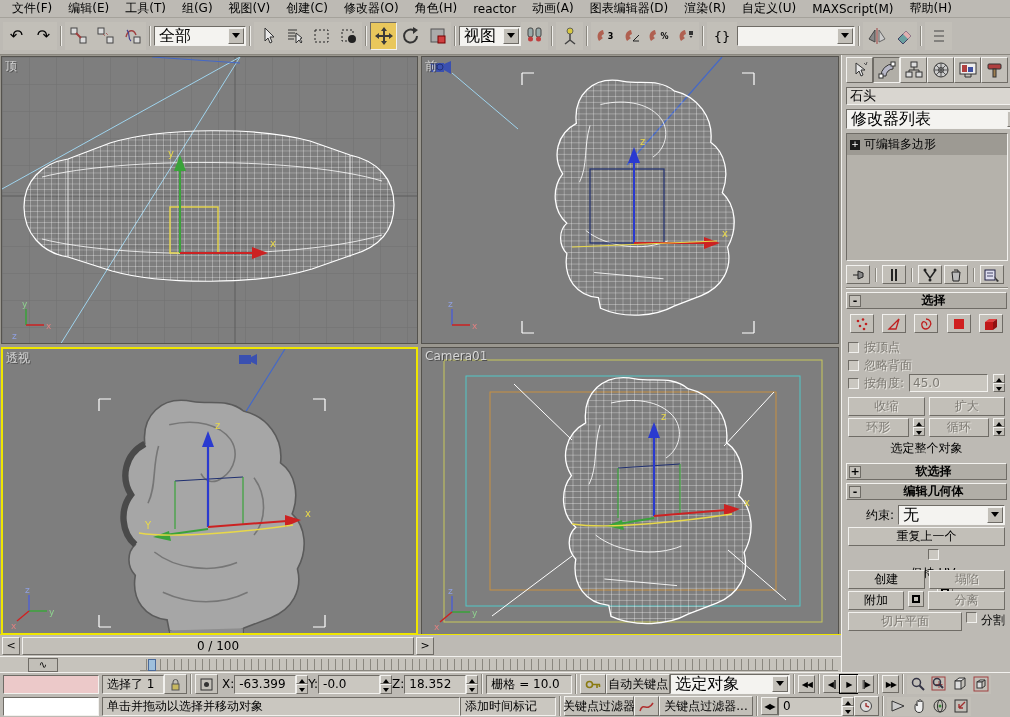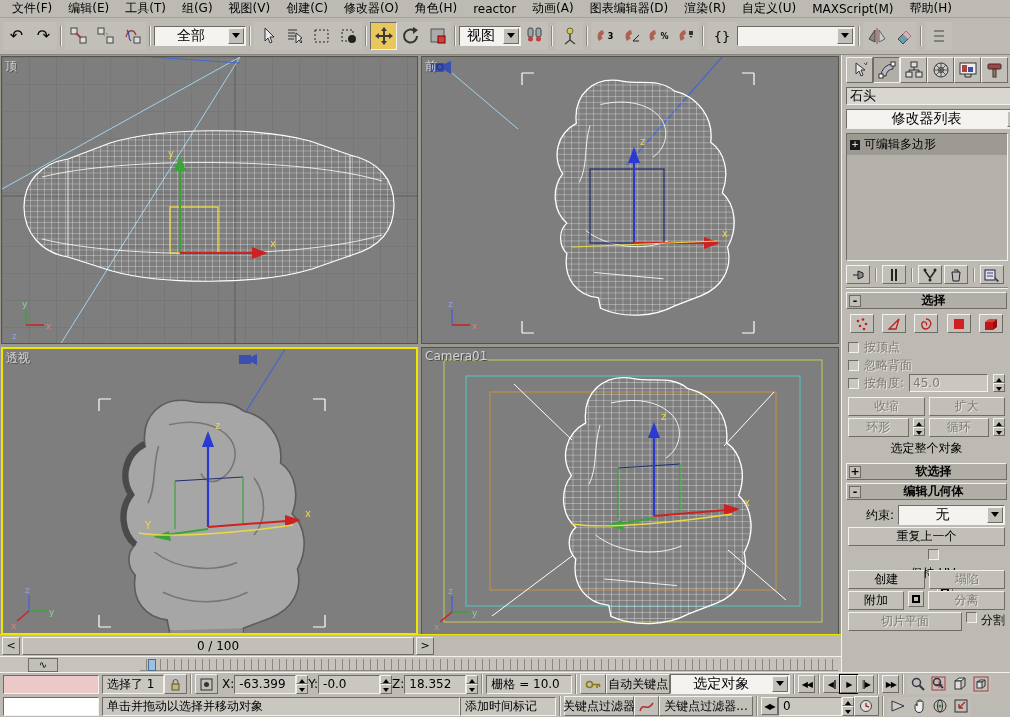--- a/index.html
+++ b/index.html
@@ -13,21 +13,21 @@
   
   #menubar{position:absolute;left:0;top:0;width:1010px;height:18px;background:#bdbab4;display:flex;align-items:center;padding-left:4px;border-bottom:1px solid #a5a29b;}
   #menubar .mi{padding:1px 8px;cursor:default;white-space:nowrap;font-size:12px;}
 
   
   #toolbar{position:absolute;left:0;top:18px;width:1010px;height:37px;background:#bdbab4;display:flex;align-items:center;padding-left:3px;border-bottom:1px solid #8a877f;overflow:hidden;}
   .tb{width:27px;height:28px;display:inline-flex;align-items:center;justify-content:center;background:#c2bfb8;border:1px solid #c2bfb8;position:relative;flex:0 0 auto;}
   .tb.on{background:#e9c75c;border-color:#6f6c66 #f2f1ee #f2f1ee #6f6c66;}
   .tb .g{font-size:16px;line-height:1;}
   .dd{display:inline-flex;align-items:center;height:20px;background:#f4f3f0;border:1px solid;border-color:#6f6c66 #f2f1ee #f2f1ee #6f6c66;flex:0 0 auto;}
-  .dd .val{flex:1;padding:0 4px;font-size:14px;white-space:nowrap;overflow:hidden;text-align:center;}
+  .dd .val{flex:1;padding:0 4px;font-size:16px;white-space:nowrap;overflow:hidden;}
   .ddbtn{width:16px;height:16px;margin:1px;background:#c2bfb8;border:1px solid;border-color:#f2f1ee #6f6c66 #6f6c66 #f2f1ee;display:inline-flex;align-items:center;justify-content:center;flex:0 0 auto;}
   .arr{width:0;height:0;border:4px solid transparent;border-top:5px solid #000;margin-top:4px;}
   sup.k{font-size:8px;font-weight:bold;margin-left:-4px;}
 
   
   #vparea{position:absolute;left:0;top:55px;width:841px;height:579px;background:#9a978f;}
   .vp{position:absolute;background:#7e7e7e;border:1px solid #55534e;overflow:hidden;}
   .vp.active{border:2px solid #efe600;}
   .vplabel{position:absolute;left:3px;top:1px;color:#d6d6d6;font-size:12px;z-index:5;text-shadow:1px 1px 0 #4e4e4e;}
   .vp svg{position:absolute;left:0;top:0;}

